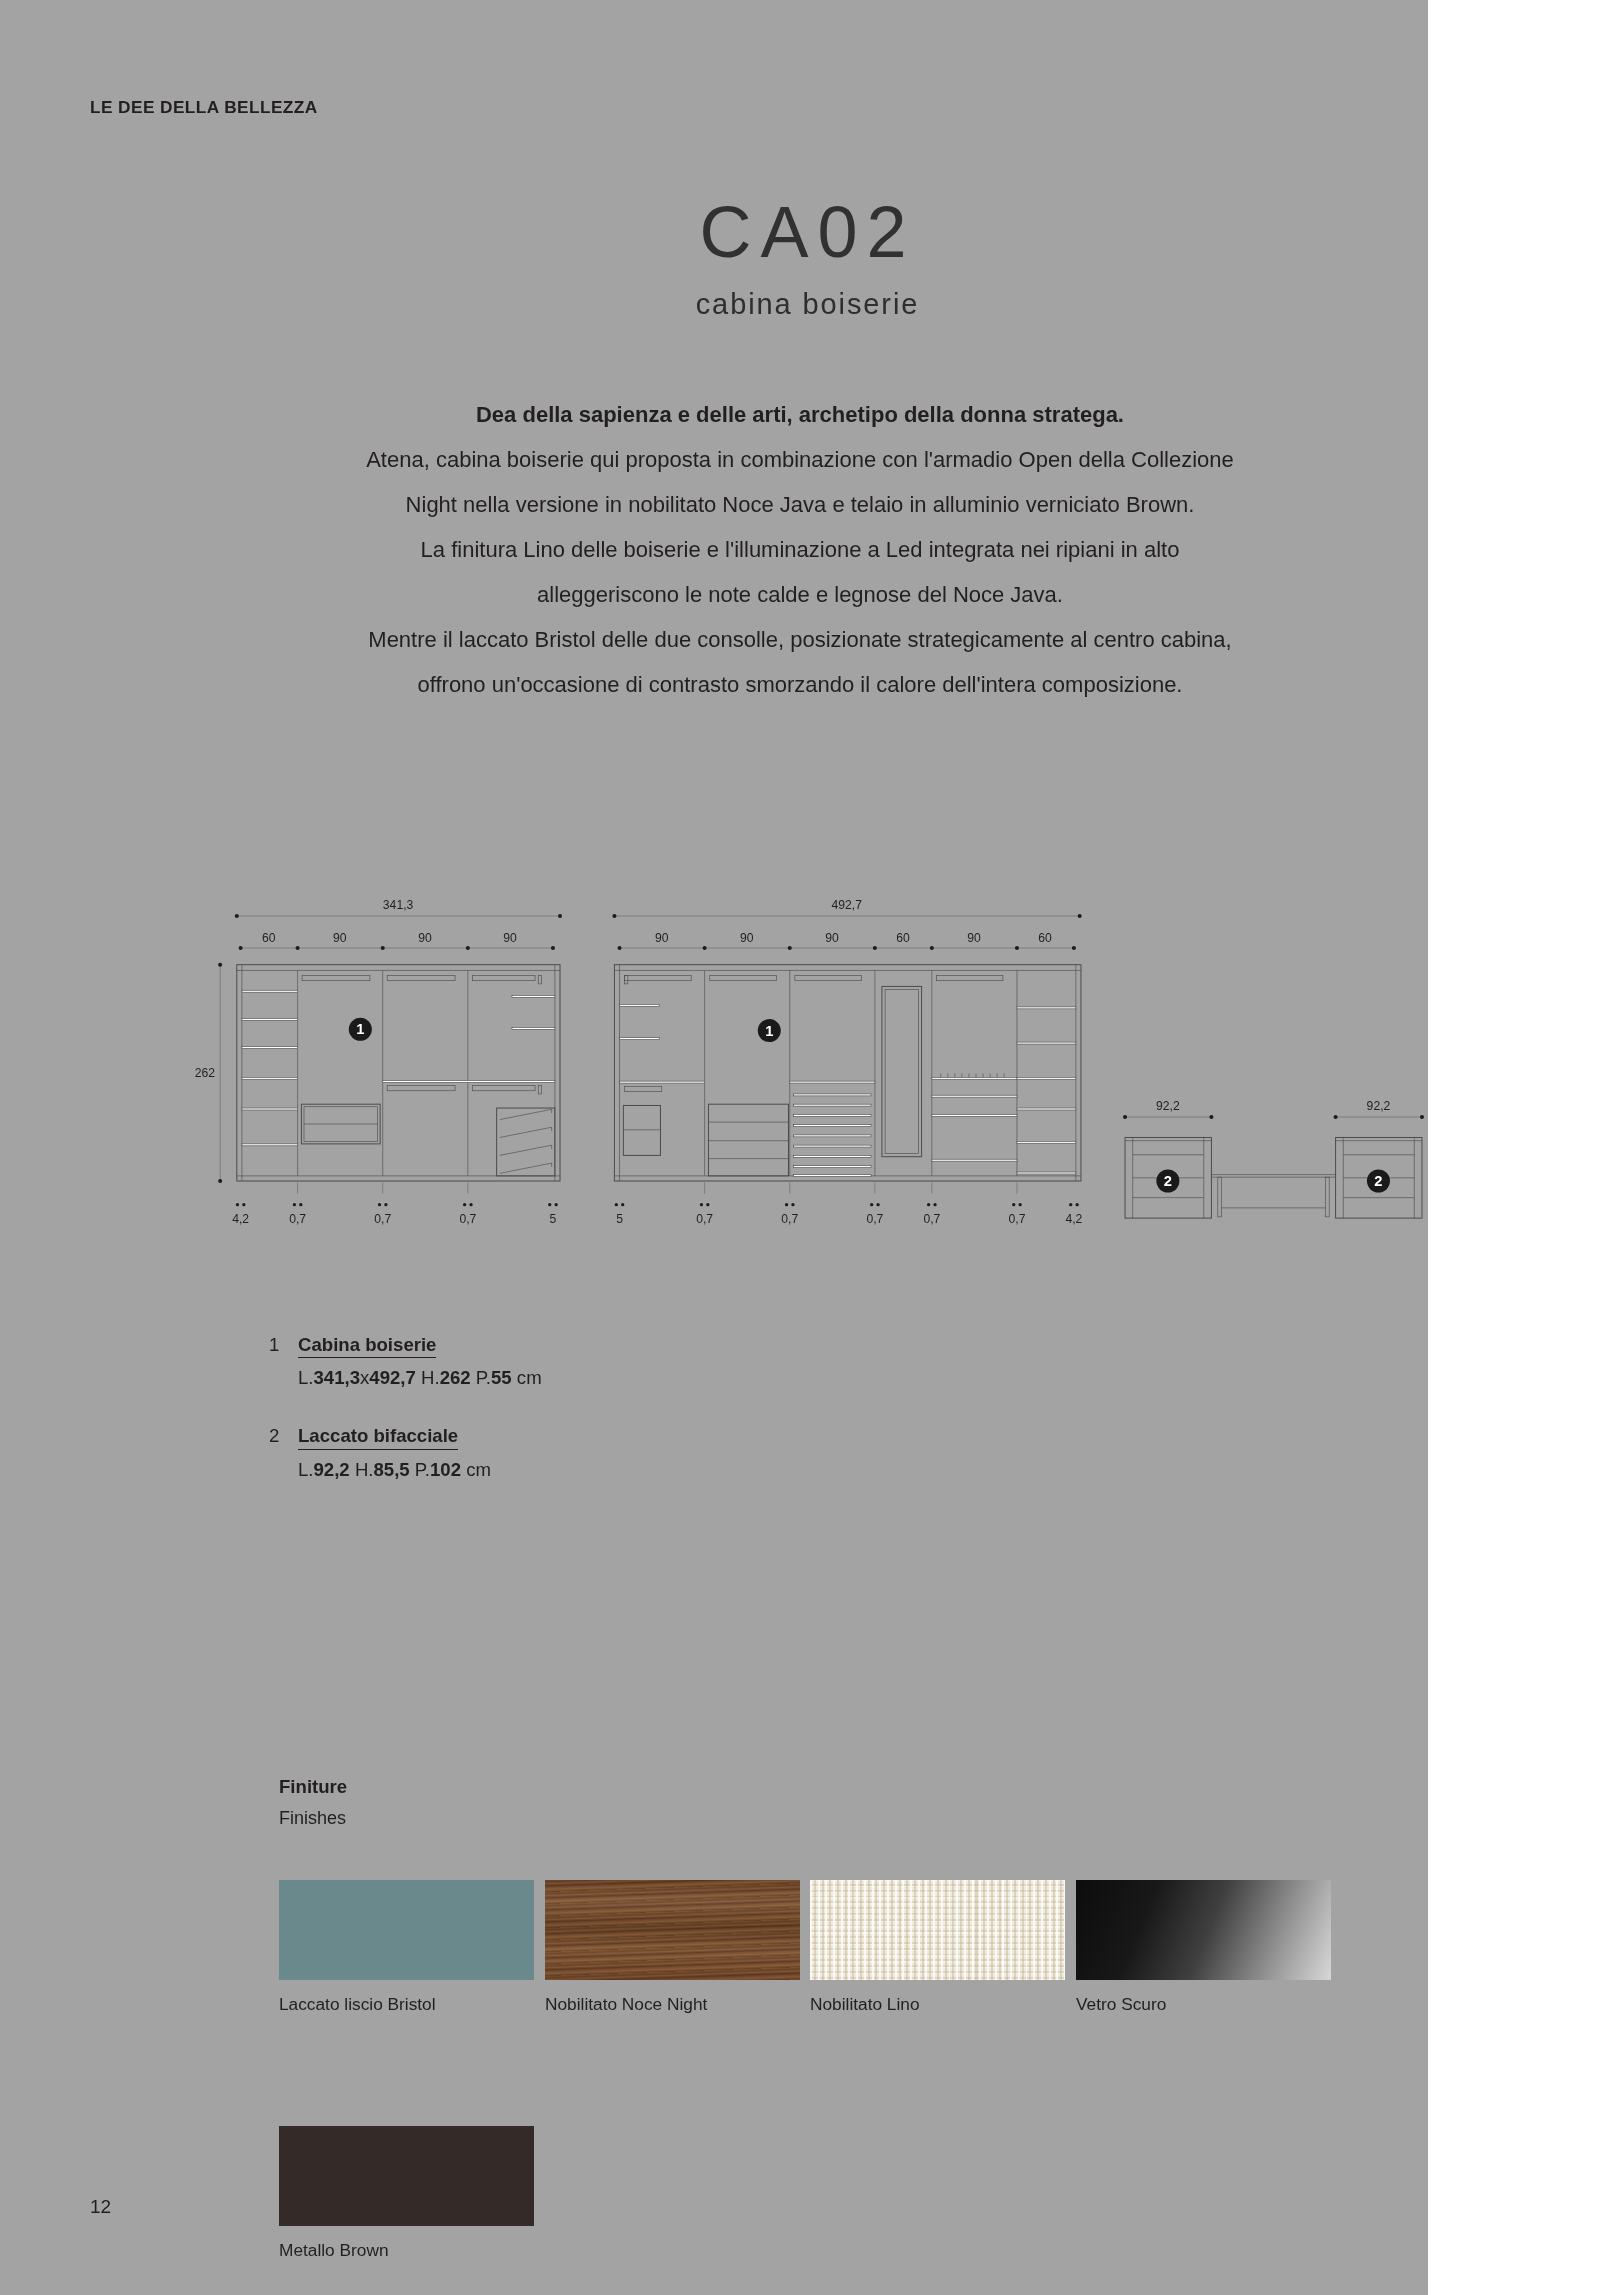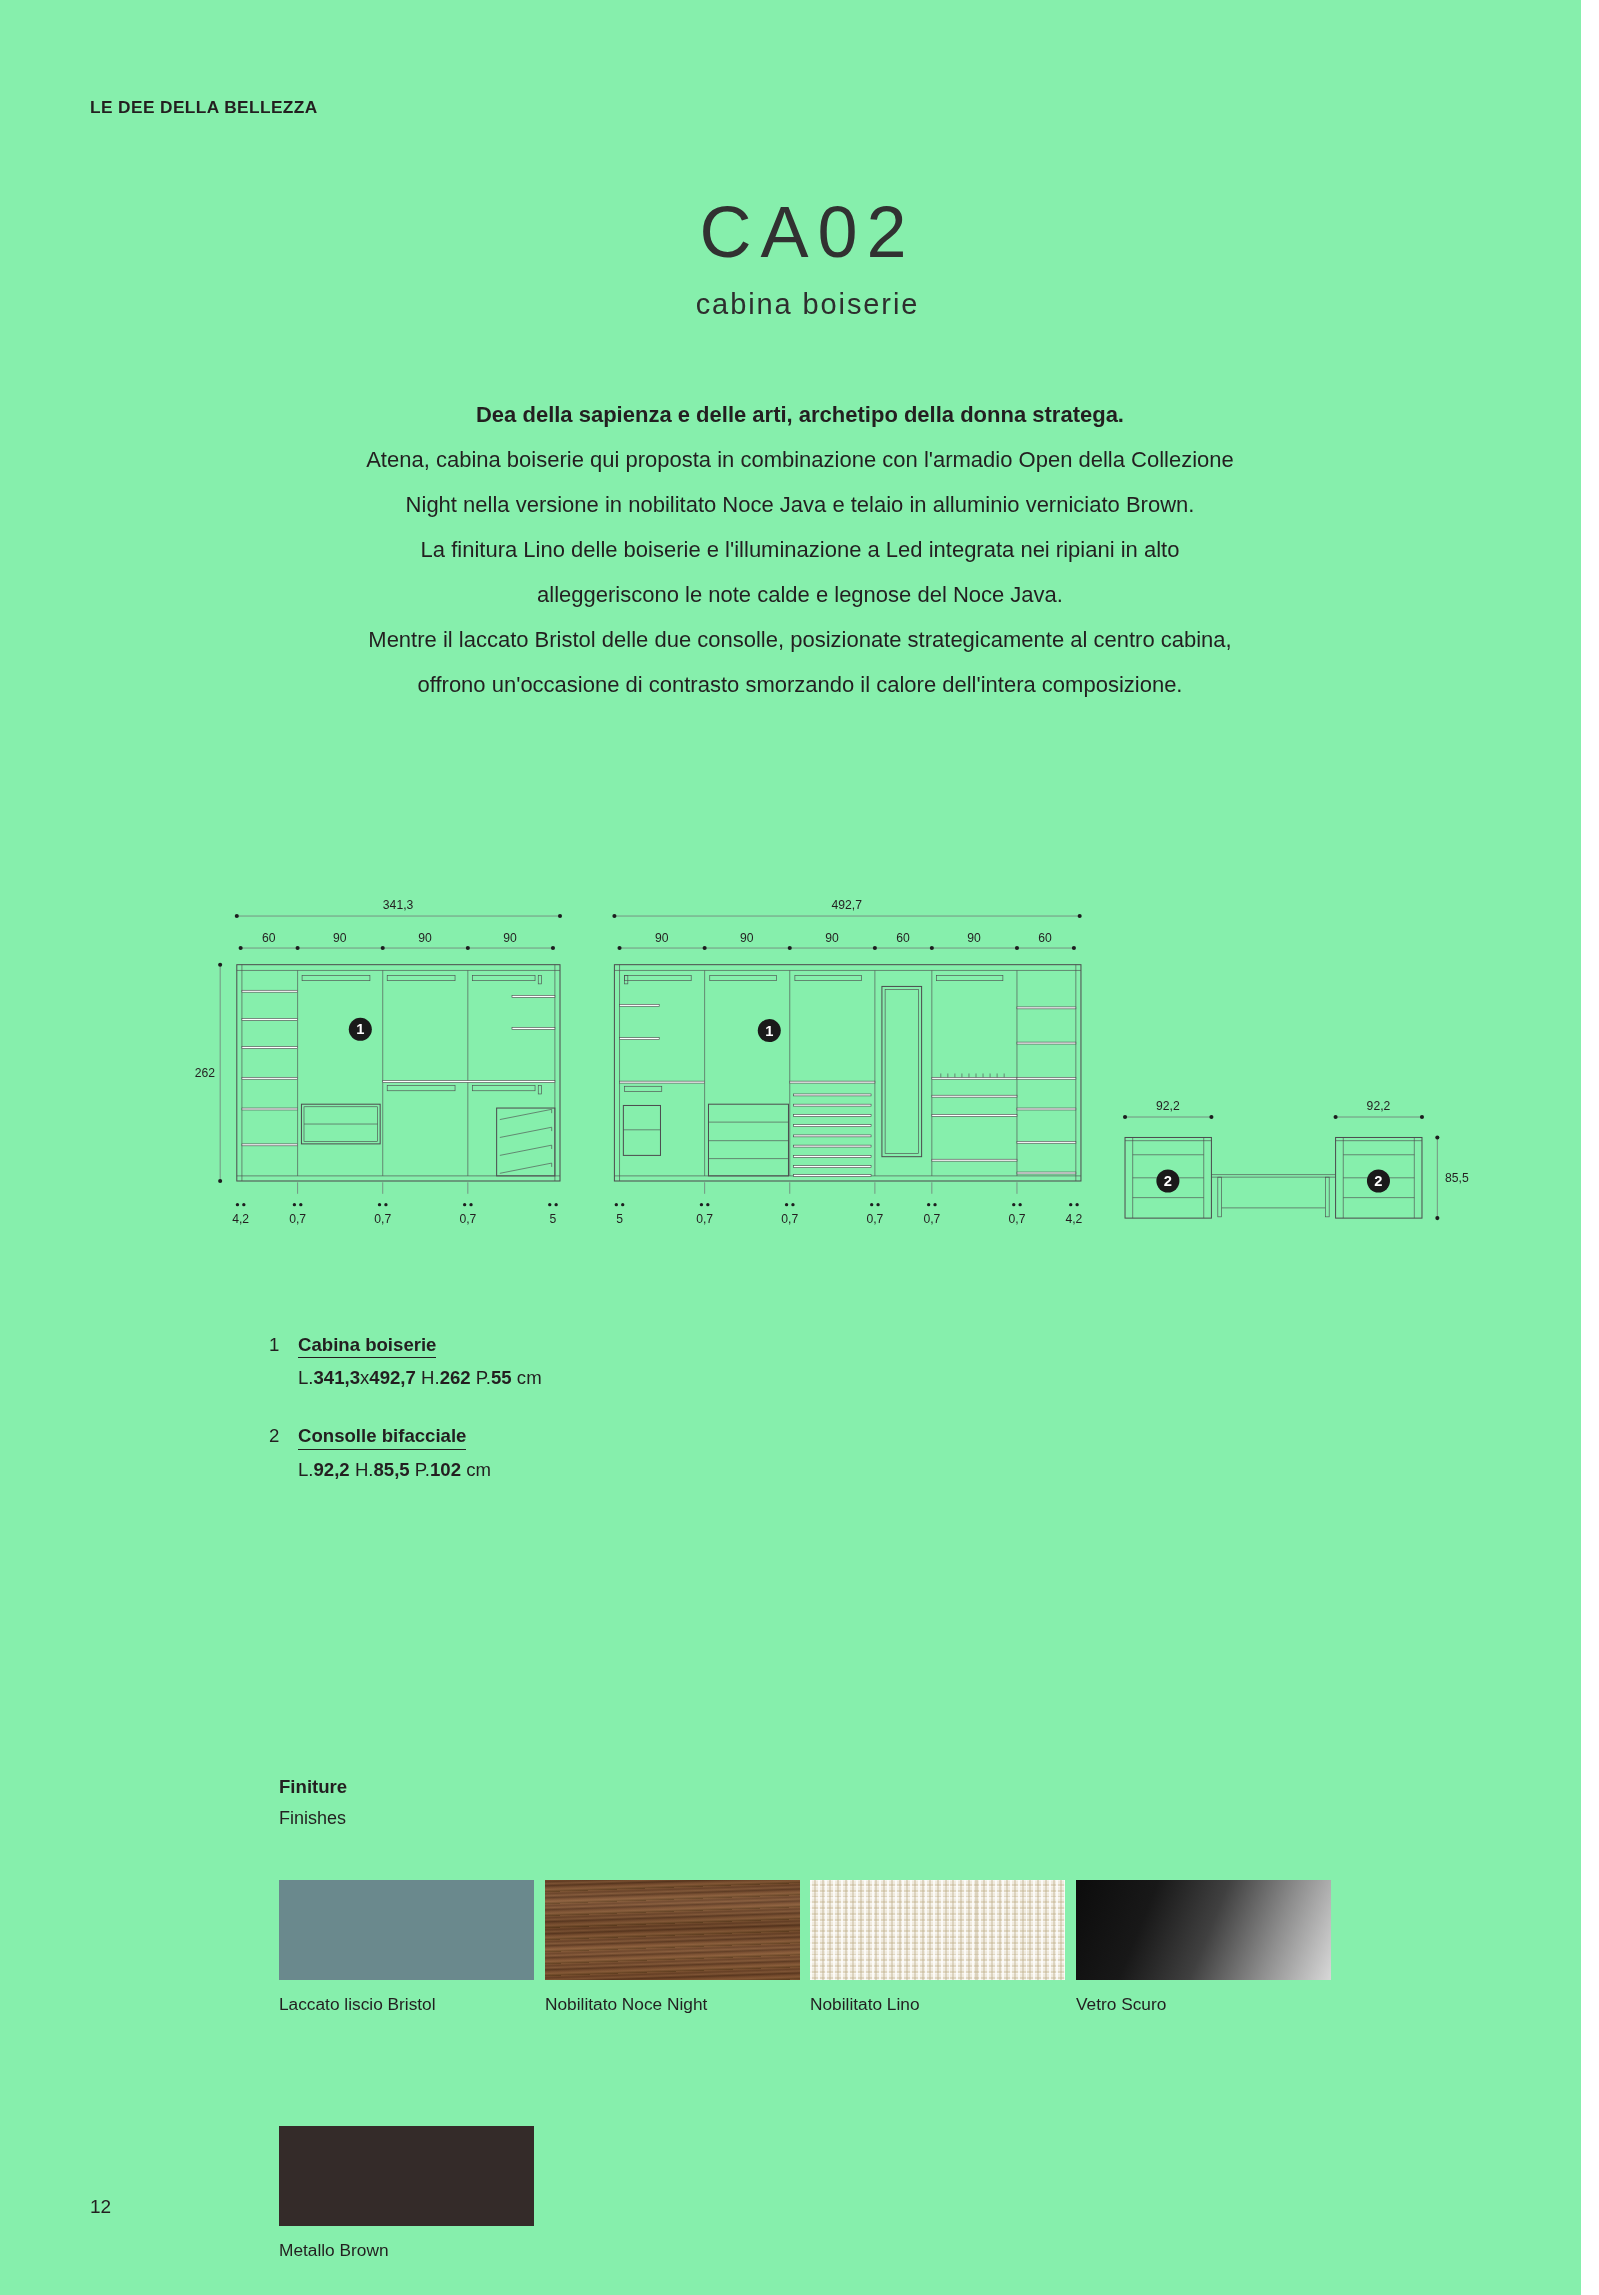--- a/index.html
+++ b/index.html
@@ -1,18 +1,18 @@
 <!DOCTYPE html>
 <html style="font-size:10.2px"><head>
 <meta charset="utf-8">
 <style>
   * { margin:0; padding:0; box-sizing:border-box; }
   html,body { background:#ffffff; }
   .page {
-    position:relative; width:1581px; height:2295px; background:#86efac;
+    position:relative; width:1428px; height:2295px; background:#a3a3a3;
     font-family:"Liberation Sans", sans-serif; color:#231f20; overflow:hidden;
   }
   .collection-header {
     position:absolute; left:90px; top:97px;
     font-size:17.3px; font-weight:bold; letter-spacing:0.4px;
   }
   .title-block { position:absolute; left:0; top:191px; width:1600px; text-align:center;padding-left:15px; }
   .product-code { font-size:72px; font-weight:400; letter-spacing:9px; color:#313131; }
   .product-subtitle { margin-top:15.4px; font-size:29px; letter-spacing:1.9px; color:#2e2e2e; }
   .description { position:absolute; left:160px; top:392px; width:1280px; text-align:center;
@@ -338,21 +338,21 @@
     <div class="legend-item">
       <div class="legend-num">1</div>
       <div class="legend-body">
         <div><span class="legend-title">Cabina boiserie</span></div>
         <div class="legend-dims"><span>L.</span><span class="b">341,3</span><span>x</span><span class="b">492,7</span><span> H.</span><span class="b">262</span><span> P.</span><span class="b">55</span><span> cm</span></div>
       </div>
     </div>
     <div class="legend-item">
       <div class="legend-num">2</div>
       <div class="legend-body">
-        <div><span class="legend-title">Consolle bifacciale</span></div>
+        <div><span class="legend-title">Laccato bifacciale</span></div>
         <div class="legend-dims"><span>L.</span><span class="b">92,2</span><span> H.</span><span class="b">85,5</span><span> P.</span><span class="b">102</span><span> cm</span></div>
       </div>
     </div>
   </div>
 
   <div class="finishes">
     <div class="fin-title">Finiture</div>
     <div class="fin-sub">Finishes</div>
     <div class="swatch-grid">
       <div class="swatch sw-0">

